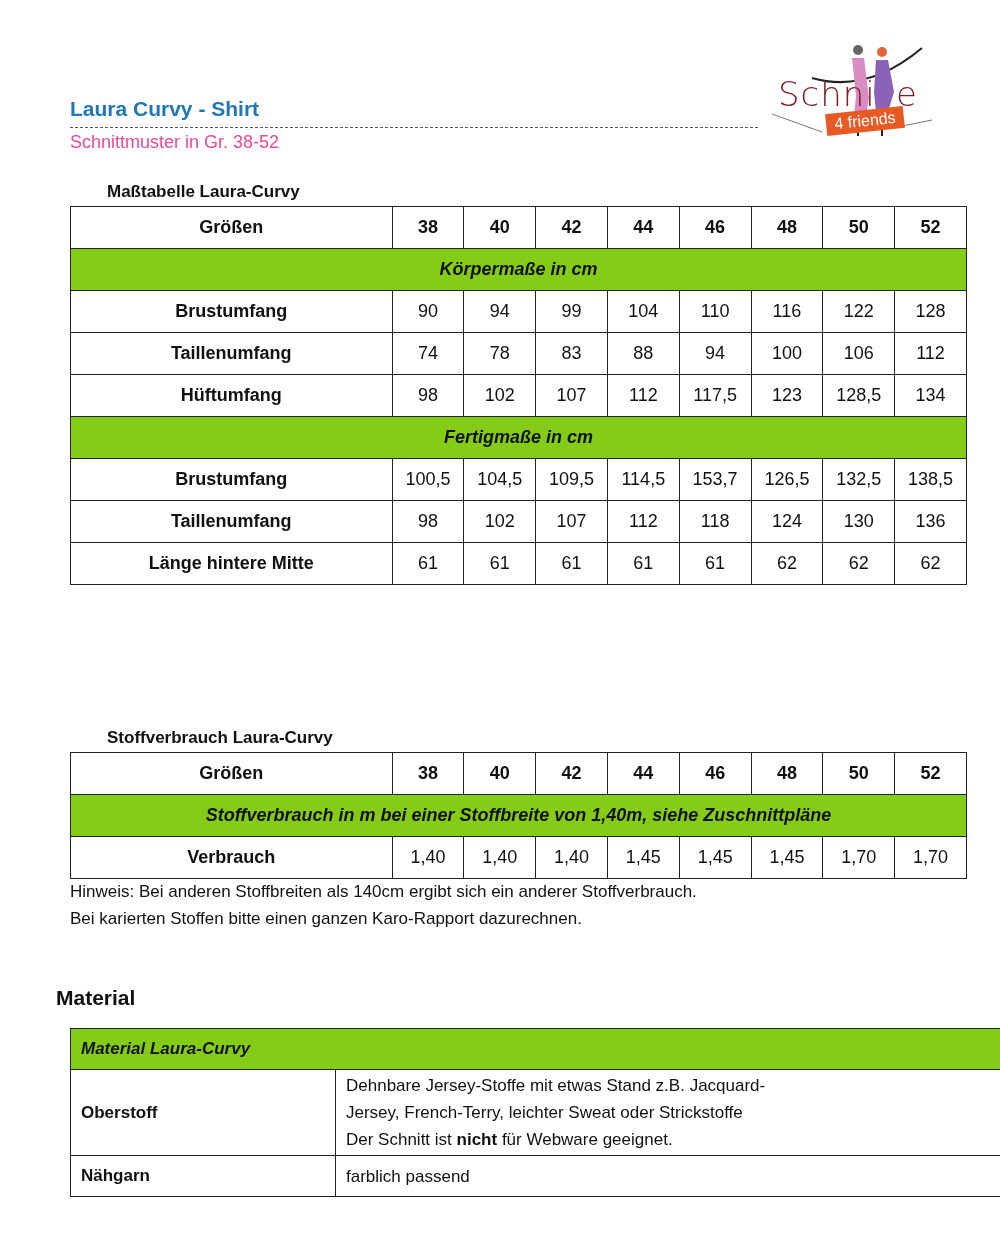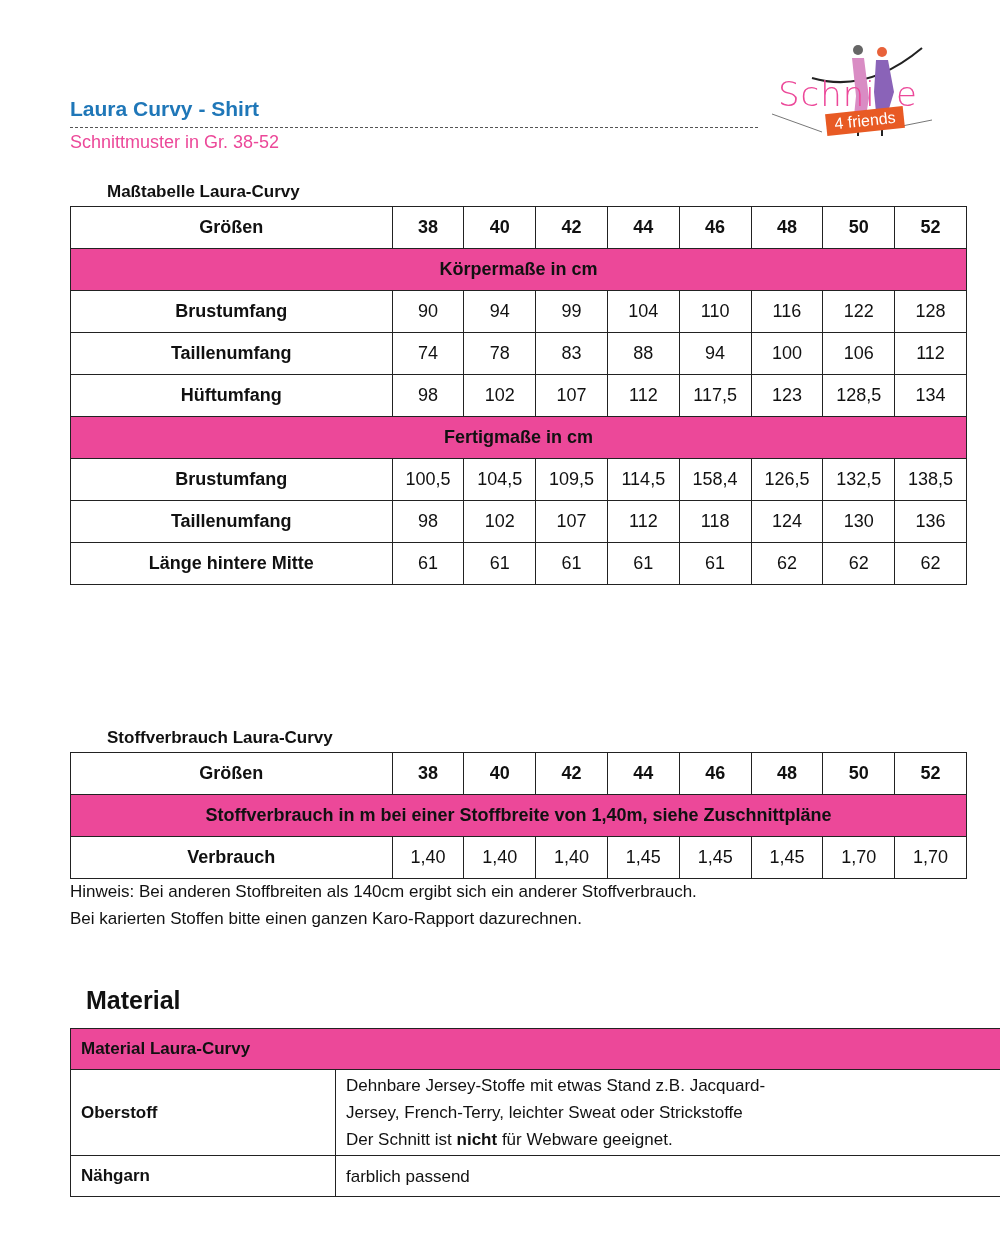--- a/index.html
+++ b/index.html
@@ -3,34 +3,34 @@
 <meta charset="utf-8">
 <style>
   html, body { margin:0; padding:0; background:#ffffff; }
   body { width:1000px; height:1250px; position:relative; font-family:"Liberation Sans", sans-serif; color:#111; overflow:hidden; }
 
   .title { position:absolute; left:70px; top:97px; font-size:21px; font-weight:bold; color:#1f77b8; }
   .dash-line { position:absolute; left:70px; top:127px; width:688px; border-top:1px dashed #555; }
   .subtitle { position:absolute; left:70px; top:132px; font-size:18px; color:#ec4899; }
 
   .logo { position:absolute; left:772px; top:36px; width:160px; height:110px; }
-  .logo-text { position:absolute; font-size:34px; color:#ec4899; font-family:"DejaVu Sans", sans-serif; font-weight:300; letter-spacing:1px;}
+  .logo-text { position:absolute; font-size:34px; color:#7f1d1d; font-family:"DejaVu Sans", sans-serif; font-weight:300; letter-spacing:1px;}
   .logo-badge { position:absolute; left:54px; top:74px; width:78px; height:22px; background:#e85a24; color:#fff; font-size:16px; text-align:center; line-height:22px; transform:rotate(-6deg); }
 
   .section-label { position:absolute; left:70px; font-size:17px; font-weight:bold;margin-left:37px; }
-  .h-material { position:absolute; left:86px; top:986px; font-size:25px; font-weight:bold; }
+  .h-material { position:absolute; left:56px; top:986px; font-size:21px; font-weight:bold; }
 
   table { border-collapse:collapse; position:absolute; left:70px; }
   td { border:1.5px solid #222; text-align:center; font-size:18px; padding:0; }
   .tbl-main { top:206px; width:897px; }
   .tbl-main td, .tbl-stoff td { height:41px; }
   .tbl-main td.lbl, .tbl-stoff td.lbl { width:322px; font-weight:bold; }
   .tbl-main td.v, .tbl-stoff td.v { width:71px; }
   td.hdr { font-weight:bold; }
-  td.band { background:#ec4899; font-weight:bold; }
+  td.band { background:#84cc16; font-weight:bold;font-style:italic; }
 
   .tbl-stoff { top:752px; width:897px; }
 
   .note { position:absolute; left:70px; font-size:17px;text-align:right; }
 
   .tbl-mat { top:1028px; width:938px; }
   .tbl-mat td { text-align:left; padding:0 10px; font-size:17px; }
   .tbl-mat td.band { height:40px; }
   .tbl-mat td.mlbl { width:244px; font-weight:bold; height:40px; }
   .tbl-mat td.mval { line-height:27px; padding-top:2px; padding-bottom:2px; }
@@ -112,21 +112,21 @@
   </tr>
   <tr>
         <td colspan="9" class="band">Fertigmaße in cm</td>
       </tr>
   <tr>
     <td class="lbl">Brustumfang</td>
     <td class="v">100,5</td>
     <td class="v">104,5</td>
     <td class="v">109,5</td>
     <td class="v">114,5</td>
-    <td class="v">158,4</td>
+    <td class="v">153,7</td>
     <td class="v">126,5</td>
     <td class="v">132,5</td>
     <td class="v">138,5</td>
   </tr>
   <tr>
     <td class="lbl">Taillenumfang</td>
     <td class="v">98</td>
     <td class="v">102</td>
     <td class="v">107</td>
     <td class="v">112</td>

